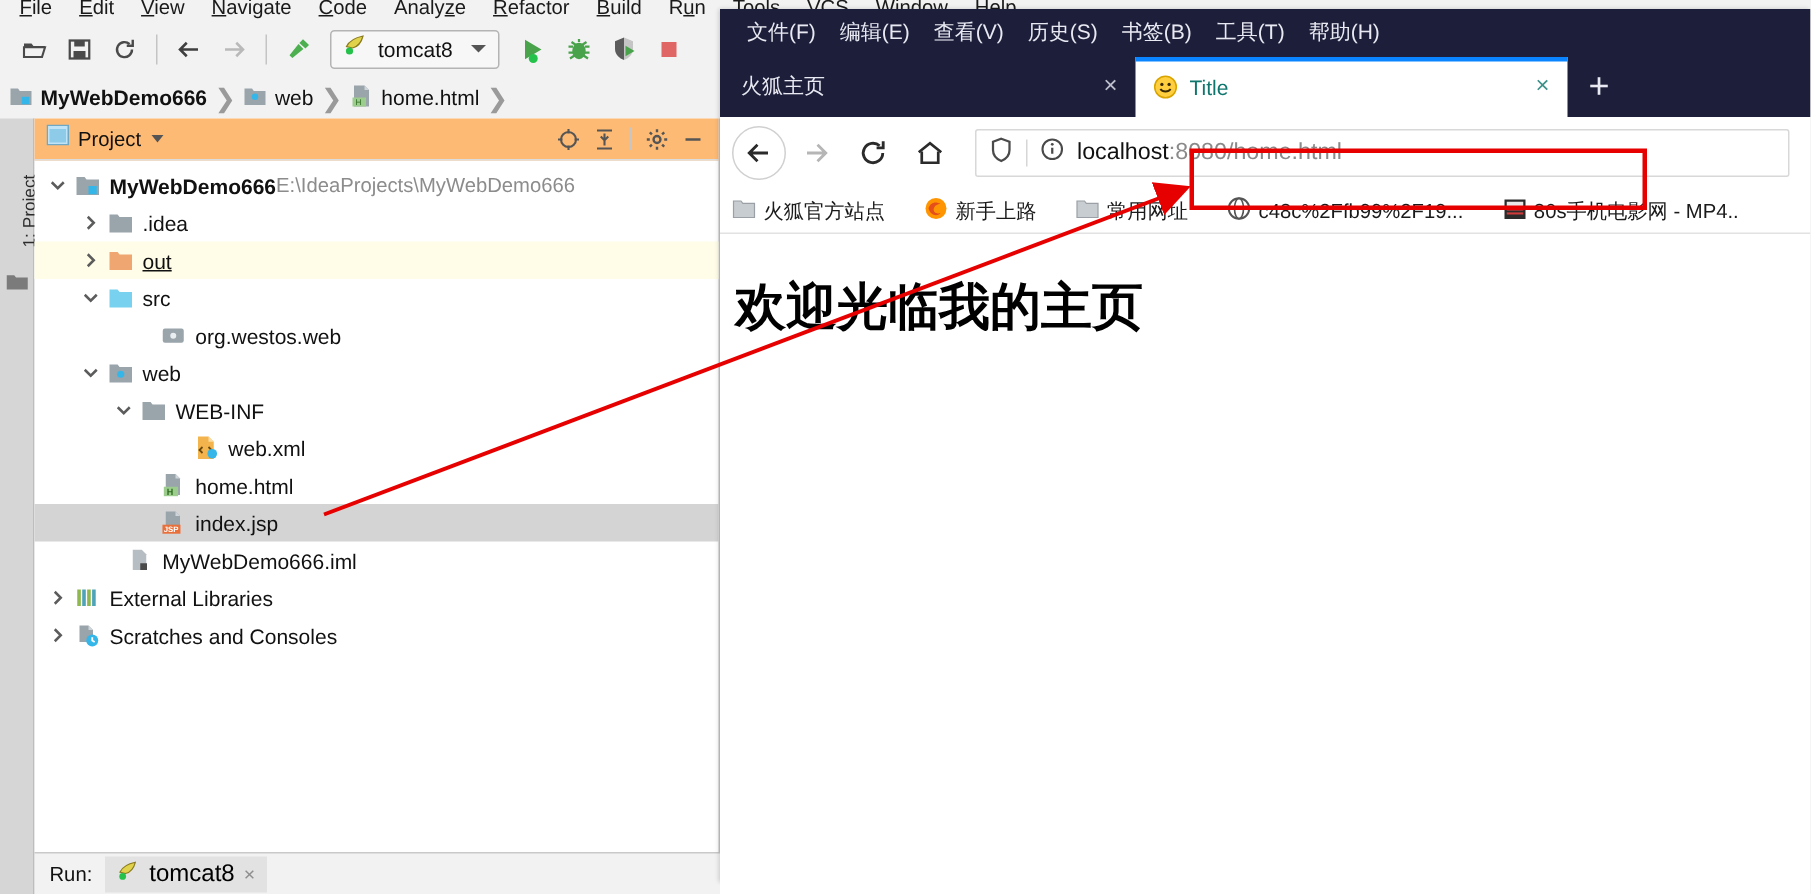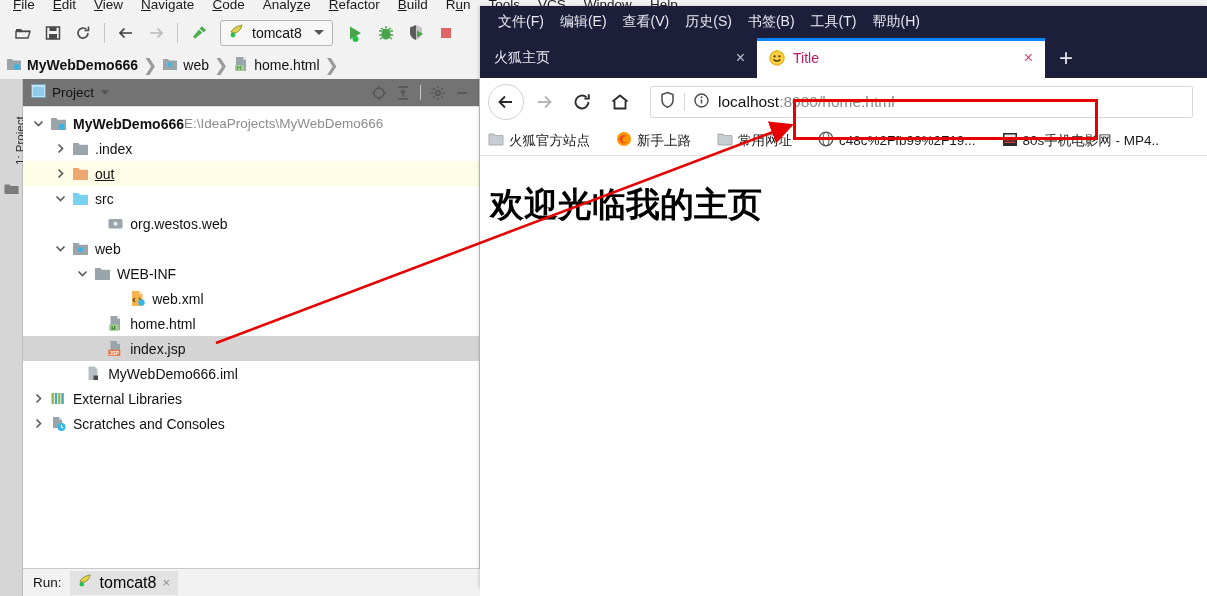--- a/index.html
+++ b/index.html
@@ -49,21 +49,21 @@
     position: absolute; left: -20px; top: 40px; width: 80px;
     transform: rotate(-90deg); font-size: 11.5px; color: #2b2b2b; white-space: nowrap;
   }
   .vtab-ico { position: absolute; left: 4px; top: 102px; }
 
   .project-panel {
     position: absolute; left: 23px; top: 79px; width: 457px; height: 489px;
     background: #fff; border-right: 1px solid #c9c9c9;
   }
   .pp-header {
-    height: 28px; background: #737373; display: flex; align-items: center;
+    height: 28px; background: #fdba74; display: flex; align-items: center;
     padding: 0 6px 0 8px; border-bottom: 1px solid #dcdcdc;
   }
   .pp-title { font-size: 13.5px; color: #111; margin-left: 6px; }
   .pp-caret { width: 0; height: 0; border-left: 4px solid transparent; border-right: 4px solid transparent; border-top: 5px solid #555; margin-left: 7px; }
   .pp-actions { margin-left: auto; display: flex; align-items: center; gap: 2px; }
   .pp-act { width: 22px; height: 22px; display: flex; align-items: center; justify-content: center; }
   .pp-vsep { width: 1px; height: 15px; background: #c6c6c6; margin: 0 4px; }
 
   .tree { padding-top: 4px; font-size: 14px; color: #111; }
   .row { height: 25px; display: flex; align-items: center; white-space: nowrap; }
@@ -94,21 +94,21 @@
     height: 32px; background: #1c1e3a; display: flex; align-items: center; padding-left: 10px;
   }
   .ff-menu { color: #e8e9f2; font-size: 14px; padding: 0 8px; white-space: nowrap; }
 
   .ff-tabbar { height: 40px; background: #1c1e3a; display: flex; align-items: flex-start; padding-left: 2px; }
   .ff-tab {
     height: 40px; display: flex; align-items: center; gap: 8px; padding: 0 12px;
     min-width: 275px; position: relative;
   }
   .ff-tab.inactive { color: #e8e9f2; }
-  .ff-tab.active { background: #fff; color: #be185d; min-width: 288px; }
+  .ff-tab.active { background: #fff; color: #0f766e; min-width: 288px; }
   .ff-tab.active::before {
     content: ""; position: absolute; left: 0; right: 0; top: 0; height: 3px; background: #0a84ff;
   }
   .ff-tab-title { font-size: 14px; flex: 1; white-space: nowrap; overflow: hidden; }
   .ff-tab-x { font-size: 16px; color: inherit; opacity: .8; }
   .ff-newtab { color: #e8e9f2; font-size: 24px; font-weight: 300; padding: 0 14px; line-height: 1; display:flex; align-items:center; height:40px;}
   .favicon { width: 16px; height: 16px; border-radius: 50%; flex: none; }
 
   .ff-navbar { height: 48px; background: #fff; display: flex; align-items: center; padding: 0 8px; gap: 2px; }
   .nav-btn { width: 36px; height: 36px; display: flex; align-items: center; justify-content: center; border-radius: 50%; }
@@ -328,21 +328,21 @@
             <span class="arr">
               <svg width="11" height="11" viewBox="0 0 11 11">
                 <path d="M3.5 1.5 7.5 5.5 3.5 9.5" fill="none" stroke="#5c5c5c" stroke-width="1.7"></path>
               </svg>
             </span>
             <span class="ico">
               <svg width="17" height="15" viewBox="0 0 17 15">
                 <path d="M1 2h5.4l1.3 1.7H16V14H1z" fill="#9aa4ab"></path>
               </svg>
             </span>
-            <span class="rowlabel">.index</span>
+            <span class="rowlabel">.idea</span>
           </div>
           <div class="row hl-yellow" style="padding-left: 30px; text-decoration: underline;">
             <span class="arr">
               <svg width="11" height="11" viewBox="0 0 11 11">
                 <path d="M3.5 1.5 7.5 5.5 3.5 9.5" fill="none" stroke="#5c5c5c" stroke-width="1.7"></path>
               </svg>
             </span>
             <span class="ico">
               <svg width="17" height="15" viewBox="0 0 17 15">
                 <path d="M1 2h5.4l1.3 1.7H16V14H1z" fill="#f0a670"></path>

